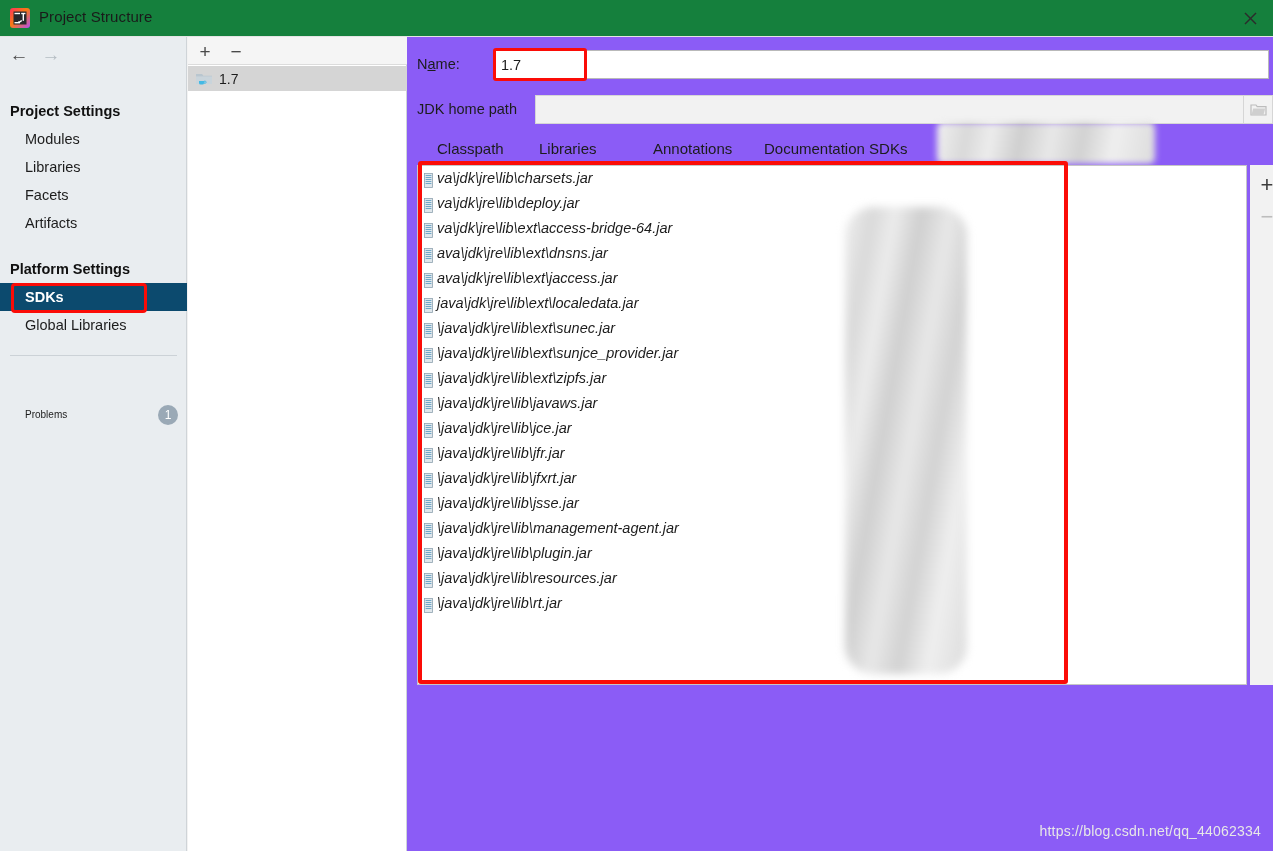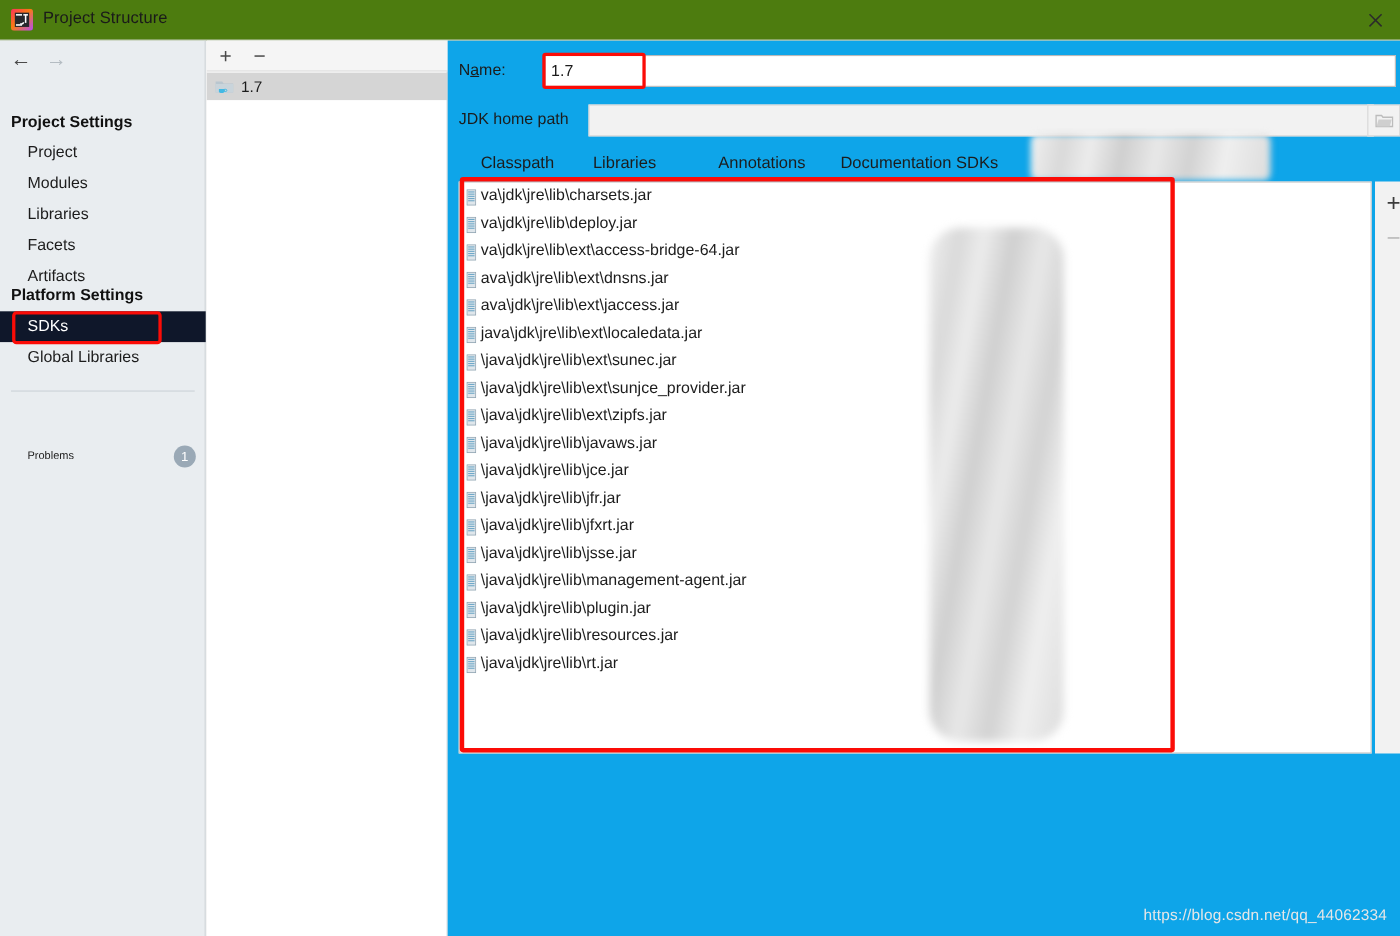--- a/index.html
+++ b/index.html
@@ -11,21 +11,21 @@
   }
   #app {
     position: relative;
     width: 1273px; height: 851px;
     background: #f2f2f2;
   }
 
   
   .titlebar {
     position: absolute; left: 0; top: 0; width: 1273px; height: 37px;
-    background: #4d7c0f;
+    background: #15803d;
     border-bottom: 1px solid #e4e4e4;
   }
   .title-icon {
     position: absolute; left: 10px; top: 8px; width: 20px; height: 20px;
   }
   .title-text {
     position: absolute; left: 39px; top: 8px;
     font-size: 15px; color: #1a1a1a; letter-spacing: .1px;
   }
   .win-close {
@@ -58,21 +58,21 @@
   }
   .group-title {
     font-weight: bold; padding-left: 10px; height: 28px; line-height: 28px;
     font-size: 14.5px; color: #111;
   }
   .side-item {
     height: 28px; line-height: 28px; padding-left: 25px;
     font-size: 14.5px; color: #1c1c1c; cursor: default;
   }
   .side-item.selected {
-    background: #0f172a; color: #ffffff;
+    background: #0c4a6e; color: #ffffff; font-weight: bold;
   }
   .side-sep {
     position: absolute; left: 10px; width: 167px; height: 1px;
     background: #ccd2d7;
   }
   .problems-row {
     position: absolute; left: 0; width: 187px; height: 28px;
   }
   .problems-label {
     position: absolute; left: 25px; top: 0; line-height: 28px;
@@ -117,21 +117,21 @@
     display: flex; align-items: center;
     padding-left: 7px;
     font-size: 14px; color: #1c1c1c;
     cursor: default;
   }
   .sdk-item .jdk-ico { width: 18px; height: 16px; margin-right: 6px; }
 
   
   .detail {
     position: absolute; left: 407px; top: 37px; width: 866px; height: 814px;
-    background: #0ea5e9;
+    background: #8b5cf6;
   }
 
   .row-name {
     position: absolute; left: 10px; top: 13px; width: 856px; height: 32px;
   }
   .lbl-name {
     position: absolute; left: 0; top: 6px;
     font-size: 14.5px; color: #1c1c1c;
   }
   .lbl-name u { text-decoration: underline; }
@@ -183,20 +183,21 @@
     border: 1px solid #c6c6c6;
     overflow: hidden;
   }
   .cp-row {
     position: relative;
     height: 25px; line-height: 25px;
     padding-left: 6px;
     display: flex; align-items: center;
     font-size: 14.5px; color: #1c1c1c;
     white-space: nowrap;
+    font-style: italic;
   }
   .jar-ico { width: 9px; height: 15px; margin-right: 4px; flex: none; }
   .cp-text { }
 
   
   .cp-side {
     position: absolute; left: 843px; top: 128px; width: 36px; height: 520px;
     background: #f2f2f2;
   }
   .cp-side .tb-btn.plus  { left: 7px; top: 10px; font-size: 22px; color: #3c3c3c;}
@@ -270,21 +271,20 @@
 
   <div class="sidebar">
 
     <div class="nav-arrows">
       <span class="arrow back">←</span>
       <span class="arrow fwd">→</span>
     </div>
 
     <div class="side-group" style="top:60px;">
       <div class="group-title">Project Settings</div>
-      <div class="side-item">Project</div>
       <div class="side-item">Modules</div>
       <div class="side-item">Libraries</div>
       <div class="side-item">Facets</div>
       <div class="side-item">Artifacts</div>
     </div>
 
     <div class="side-group" style="top:218px;">
       <div class="group-title">Platform Settings</div>
       <div style="position:relative;">
         <div class="side-item selected">SDKs</div>

